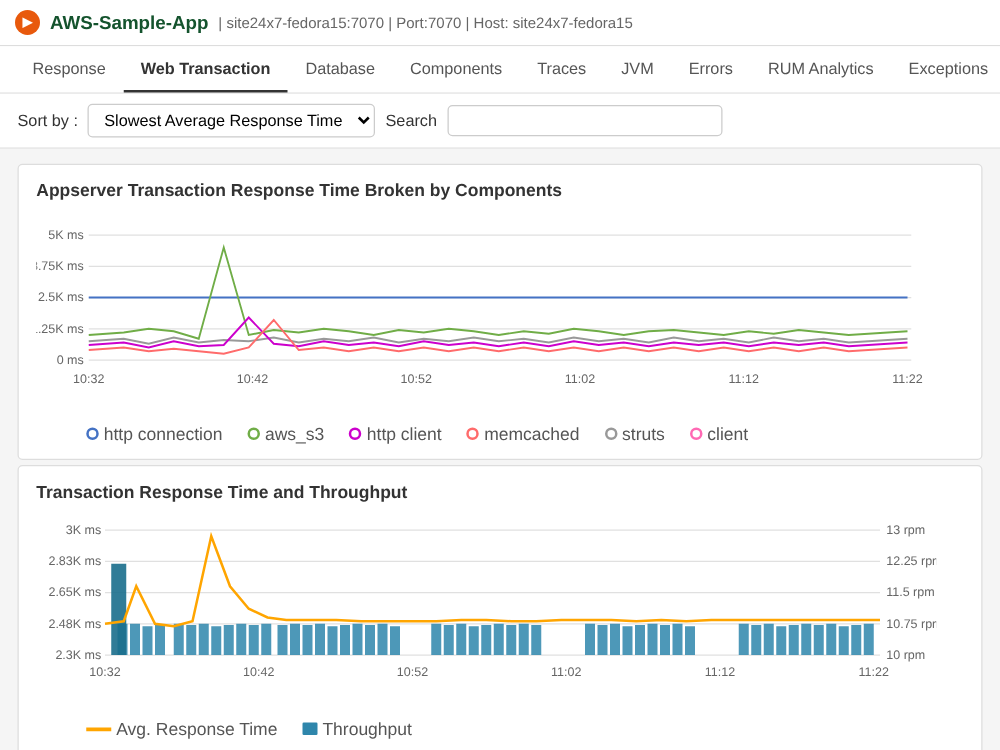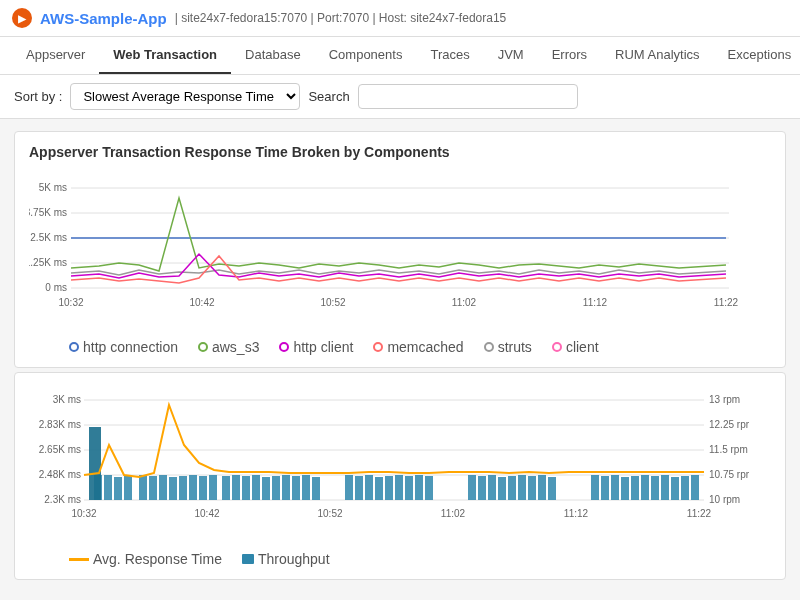--- a/index.html
+++ b/index.html
@@ -1,21 +1,21 @@
 <!DOCTYPE html>
 <html><head>
   <meta charset="utf-8">
   <style>
     * { box-sizing: border-box; margin: 0; padding: 0; }
     body { font-family: -apple-system, BlinkMacSystemFont, 'Segoe UI', Arial, sans-serif; font-size: 13px; background: #f5f5f5; color: #333; width: 800px; height: 600px; overflow: hidden; }
     
     
     .app-header { background: #fff; border-bottom: 1px solid #ddd; padding: 8px 12px; display: flex; align-items: center; gap: 8px; }
     .app-icon { width: 20px; height: 20px; background: #e8590c; border-radius: 50%; display: flex; align-items: center; justify-content: center; color: #fff; font-size: 10px; font-weight: bold; flex-shrink: 0; }
-    .app-title { font-weight: bold; font-size: 15px; color: #3b82f6; }
+    .app-title { font-weight: bold; font-size: 15px; color: #14532d; }
     .app-meta { color: #666; font-size: 12px; }
     
     
     .nav-tabs { background: #fff; border-bottom: 1px solid #ddd; display: flex; align-items: center; padding: 0 12px; }
     .nav-tab { padding: 10px 14px; font-size: 13px; color: #555; cursor: pointer; border-bottom: 2px solid transparent; white-space: nowrap; }
     .nav-tab.active { color: #333; font-weight: 600; border-bottom: 2px solid #333; }
     
     
     .toolbar { background: #fff; border-bottom: 1px solid #ddd; padding: 8px 14px; display: flex; align-items: center; gap: 8px; }
     .sort-label { font-size: 13px; color: #333; }
@@ -42,21 +42,21 @@
 </head>
 <body>
 
 <div class="app-header">
   <div class="app-icon">▶</div>
   <span class="app-title">AWS-Sample-App</span>
   <span class="app-meta">| site24x7-fedora15:7070 | Port:7070 | Host: site24x7-fedora15</span>
 </div>
 
 <nav class="nav-tabs">
-  <div class="nav-tab">Appserver</div>
+  <div class="nav-tab">Response</div>
   <div class="nav-tab active">Web Transaction</div>
   <div class="nav-tab">Database</div>
   <div class="nav-tab">Components</div>
   <div class="nav-tab">Traces</div>
   <div class="nav-tab">JVM</div>
   <div class="nav-tab">Errors</div>
   <div class="nav-tab">RUM Analytics</div>
   <div class="nav-tab">Exceptions</div>
 </nav>
 
@@ -129,20 +129,21 @@
         <span>struts</span>
       </div>
       <div class="legend-item">
         <div class="legend-dot" style="border-color: #FF69B4;"></div>
         <span>client</span>
       </div>
     </div>
   </div>
 
   <div class="chart-card">
+    <div class="chart-title">Transaction Response Time and Throughput</div>
     <svg class="chart-svg" width="720" height="160">
 
       <line x1="55" y1="15" x2="675" y2="15" stroke="#e0e0e0" stroke-width="1"></line>
       <line x1="55" y1="40" x2="675" y2="40" stroke="#e0e0e0" stroke-width="1"></line>
       <line x1="55" y1="65" x2="675" y2="65" stroke="#e0e0e0" stroke-width="1"></line>
       <line x1="55" y1="90" x2="675" y2="90" stroke="#e0e0e0" stroke-width="1"></line>
       <line x1="55" y1="115" x2="675" y2="115" stroke="#e0e0e0" stroke-width="1"></line>
 
       <text x="52" y="18" text-anchor="end" font-size="10" fill="#666">3K ms</text>
       <text x="52" y="43" text-anchor="end" font-size="10" fill="#666">2.83K ms</text>

